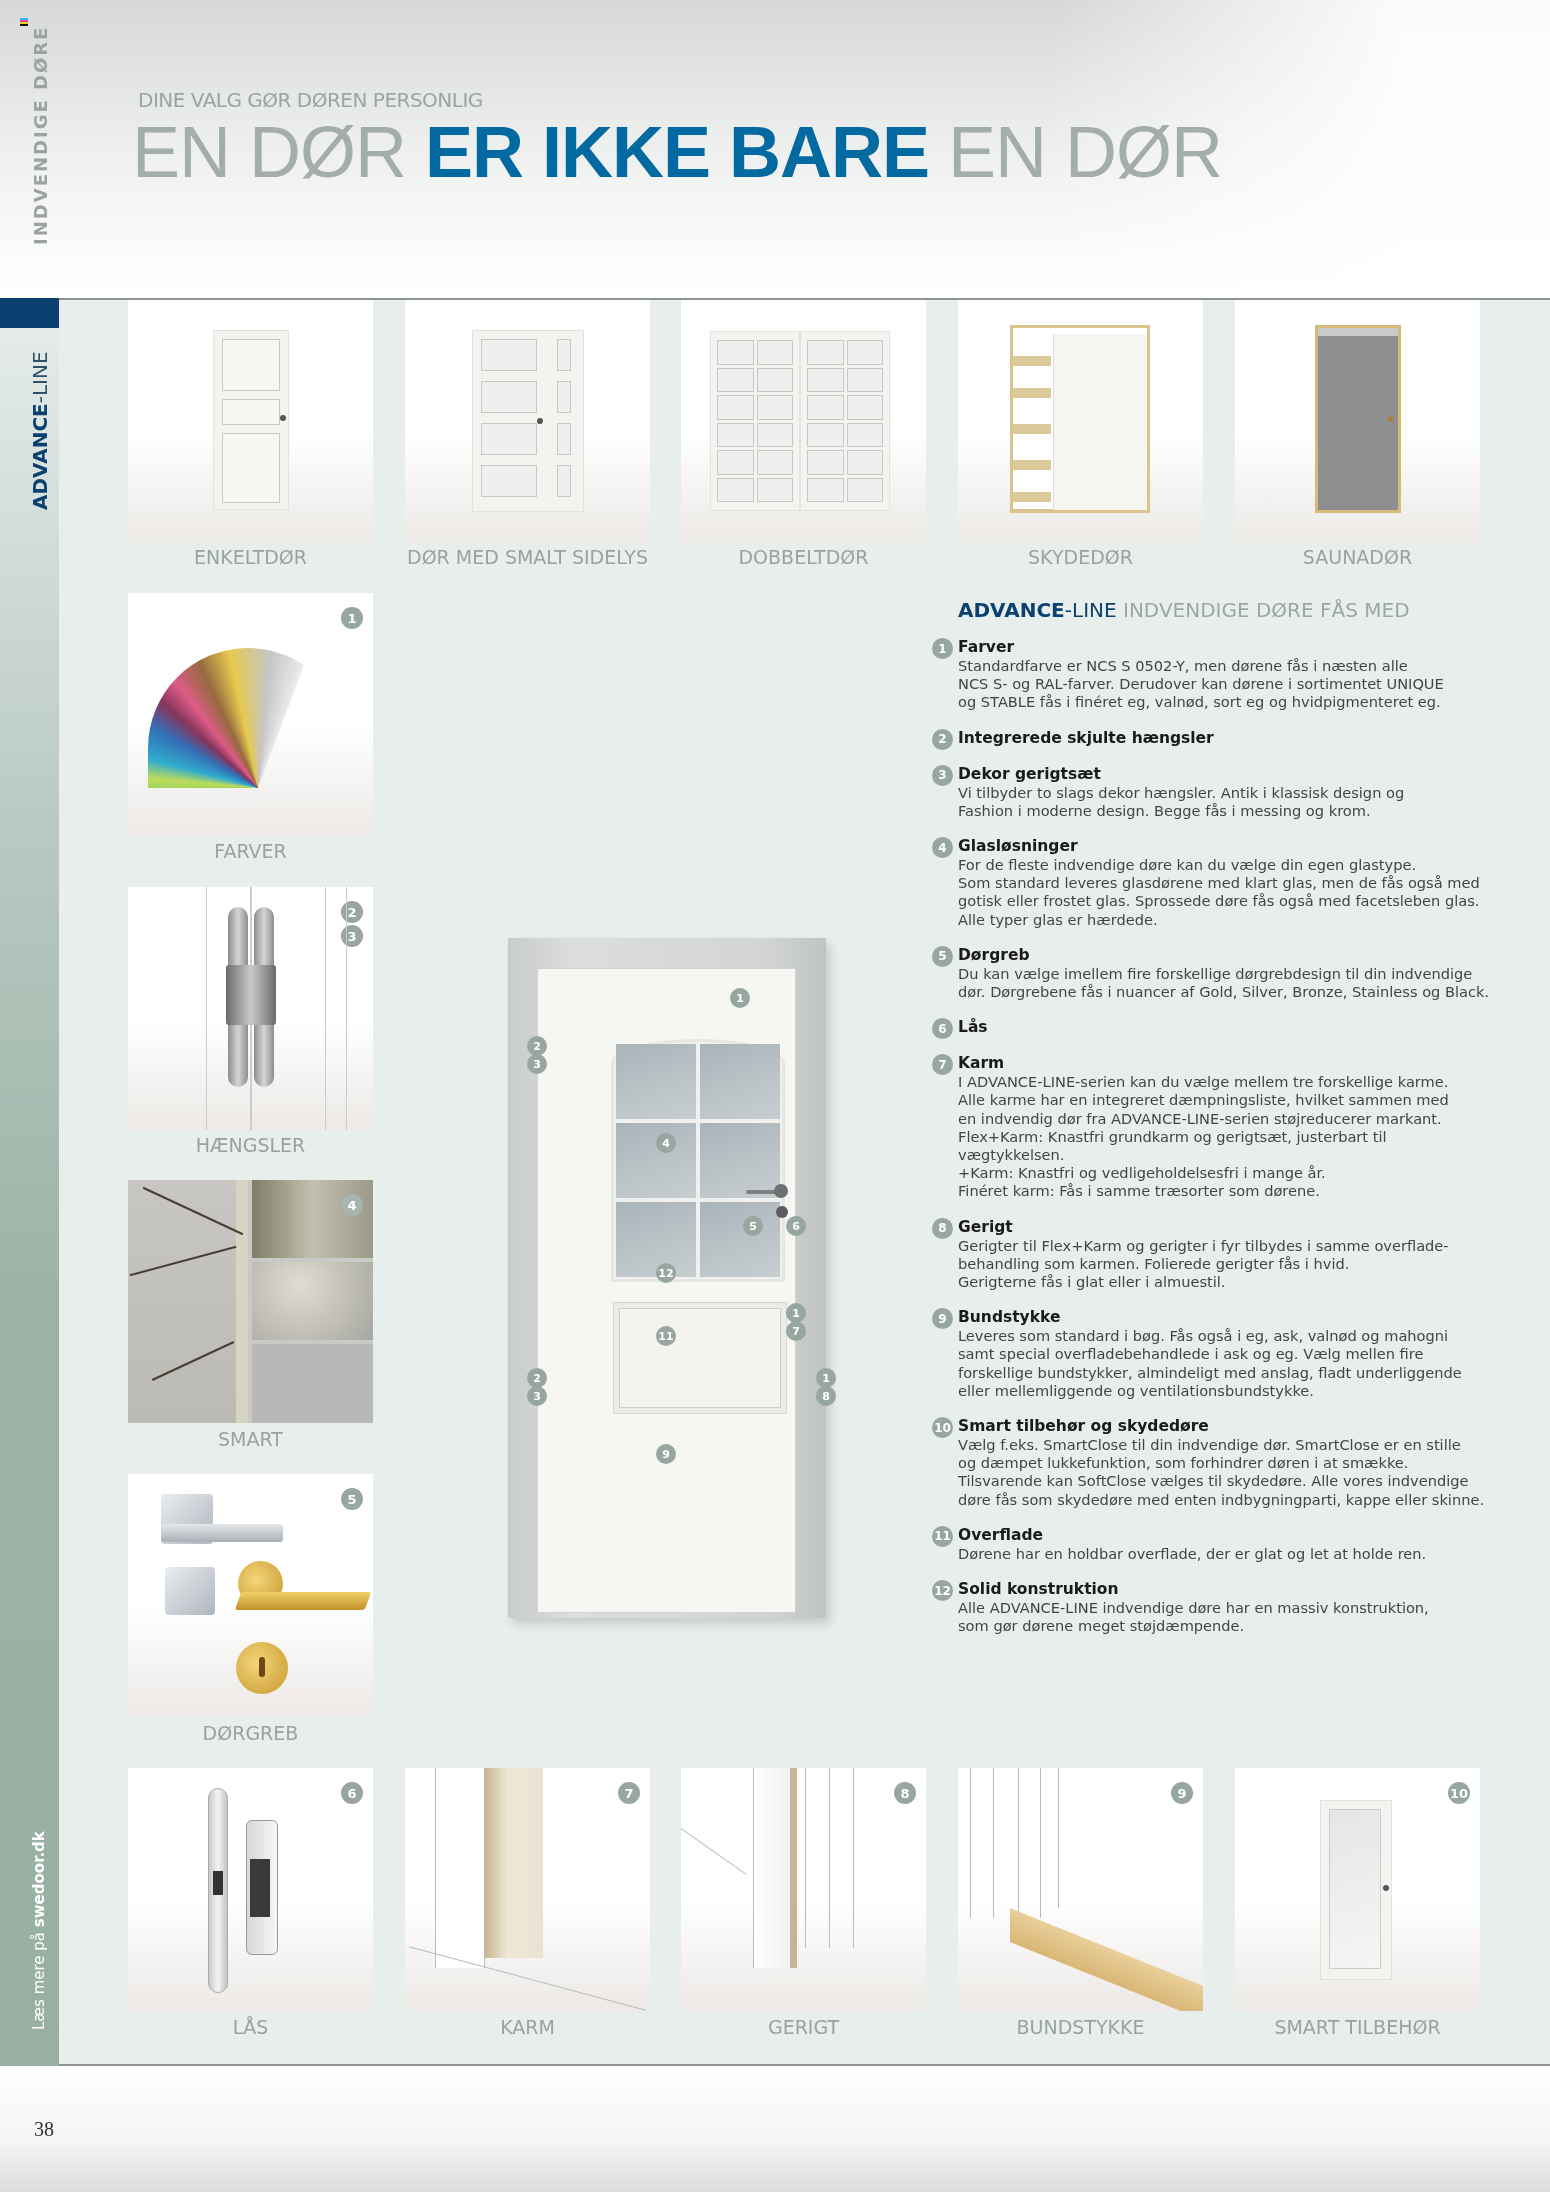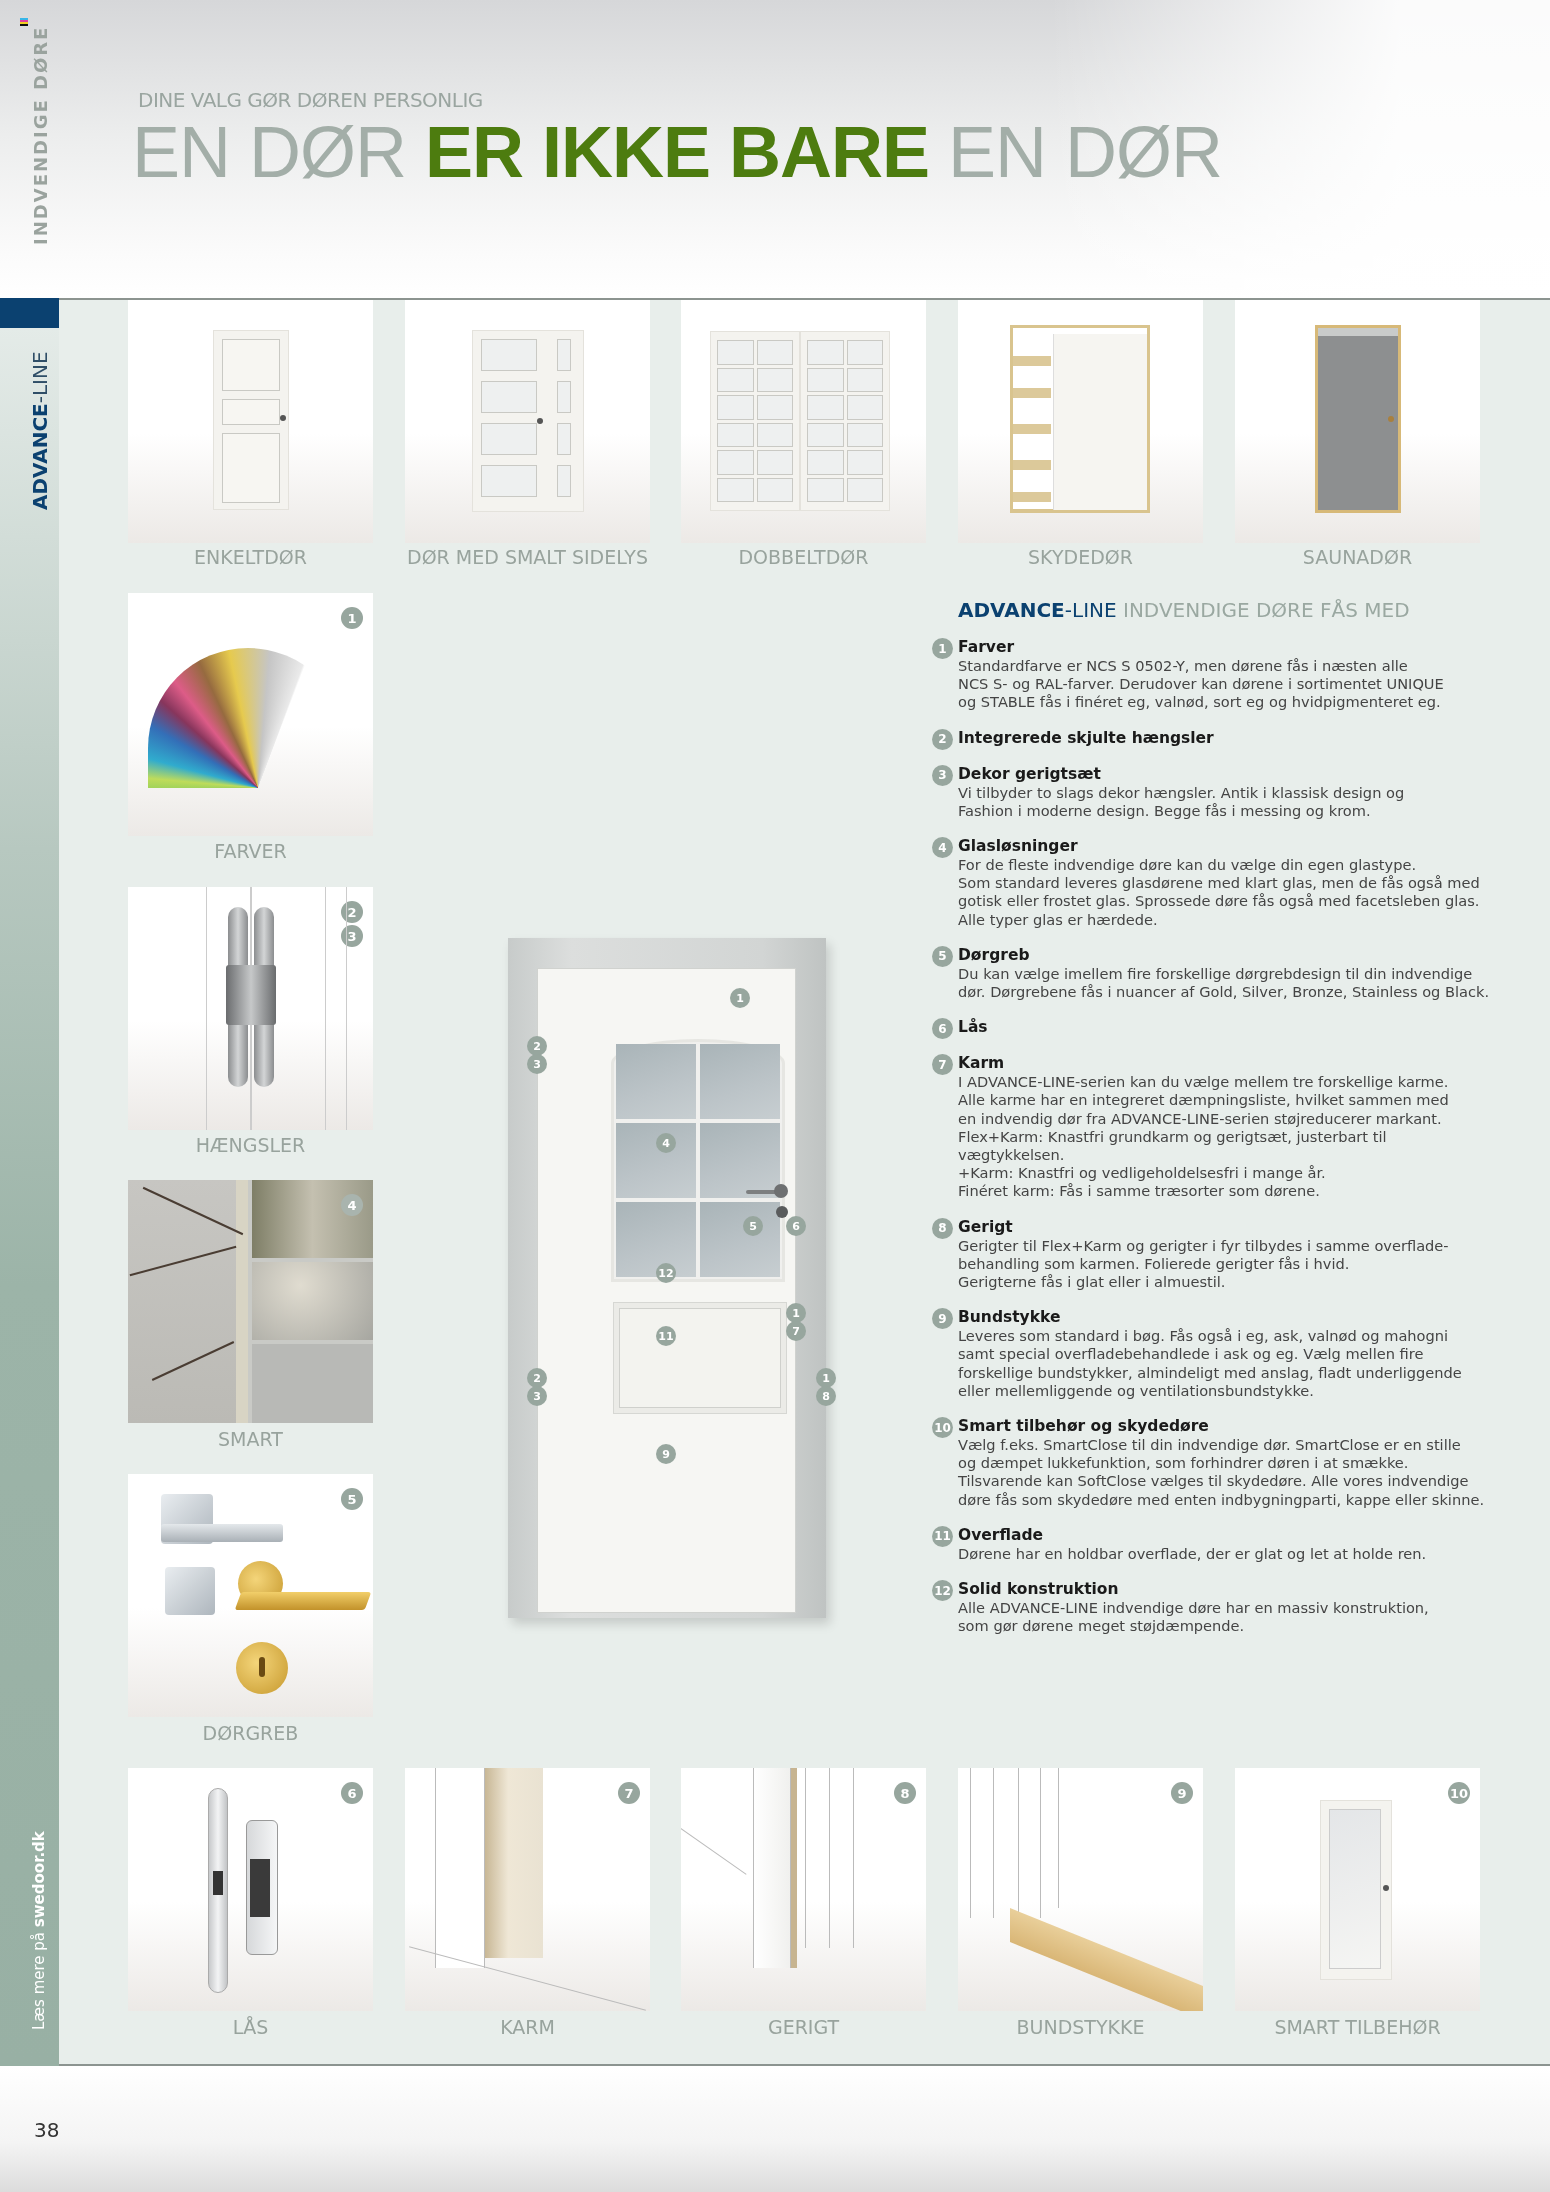--- a/index.html
+++ b/index.html
@@ -27,21 +27,21 @@
   }
   .subtitle {
     position: absolute; left: 138px; top: 88px; font-size: 20px; color: #9aa5a0;
     font-family: "DejaVu Sans", sans-serif; letter-spacing: -0.5px; z-index: 2;
   }
   .headline {
     position: absolute; left: 132px; top: 112px; font-size: 72px; line-height: 80px;
     font-family: "Liberation Sans", sans-serif; color: #a3aea8; white-space: nowrap; z-index: 2;
     letter-spacing: -1px;
   }
-  .headline .strong { color: #4d7c0f; font-weight: bold; }
+  .headline .strong { color: #0369a1; font-weight: bold; }
   .band {
     position: absolute; left: 59px; top: 298px; width: 1491px; height: 1768px;
     background: #e8eeeb; border-top: 2px solid #8c9490; border-bottom: 2px solid #8c9490;
   }
   .sidebar-blue { position: absolute; left: 0; top: 298px; width: 59px; height: 30px; background: #0b4170; }
   .sidebar {
     position: absolute; left: 0; top: 328px; width: 59px; height: 1738px;
     background: linear-gradient(180deg, #e4ebe8 0%, #b7c8c0 30%, #9cb4a8 55%, #98b0a4 100%);
   }
   .side-advance {
@@ -52,21 +52,21 @@
   .side-advance span { color: #2f4e67; font-weight: normal; }
   .side-web {
     position: absolute; left: 30px; top: 2030px; transform: rotate(-90deg); transform-origin: 0 0;
     font-size: 15px; color: #ffffff; white-space: nowrap;
   }
   .side-web b { font-weight: bold; }
   .footer {
     position: absolute; left: 0; top: 2068px; width: 1550px; height: 124px;
     background: linear-gradient(180deg, #ffffff 0%, #f4f4f4 60%, #dcdcdc 100%);
   }
-  .page-num { position: absolute; left: 34px; top: 2118px; font-size: 20px; color: #333; }
+  .page-num { position: absolute; left: 34px; top: 2118px; font-size: 20px; color: #333; font-family: Liberation Serif, serif; }
   .tile {
     position: absolute; width: 245px; height: 243px;
     background: linear-gradient(180deg, #ffffff 0%, #ffffff 55%, #ece9e6 100%);
     overflow: hidden;
   }
   .tile-label {
     position: absolute; width: 245px; text-align: center; font-size: 19px; color: #98a39d;
     font-family: "DejaVu Sans", sans-serif; letter-spacing: 0px; white-space: nowrap;
   }
   .badge {

